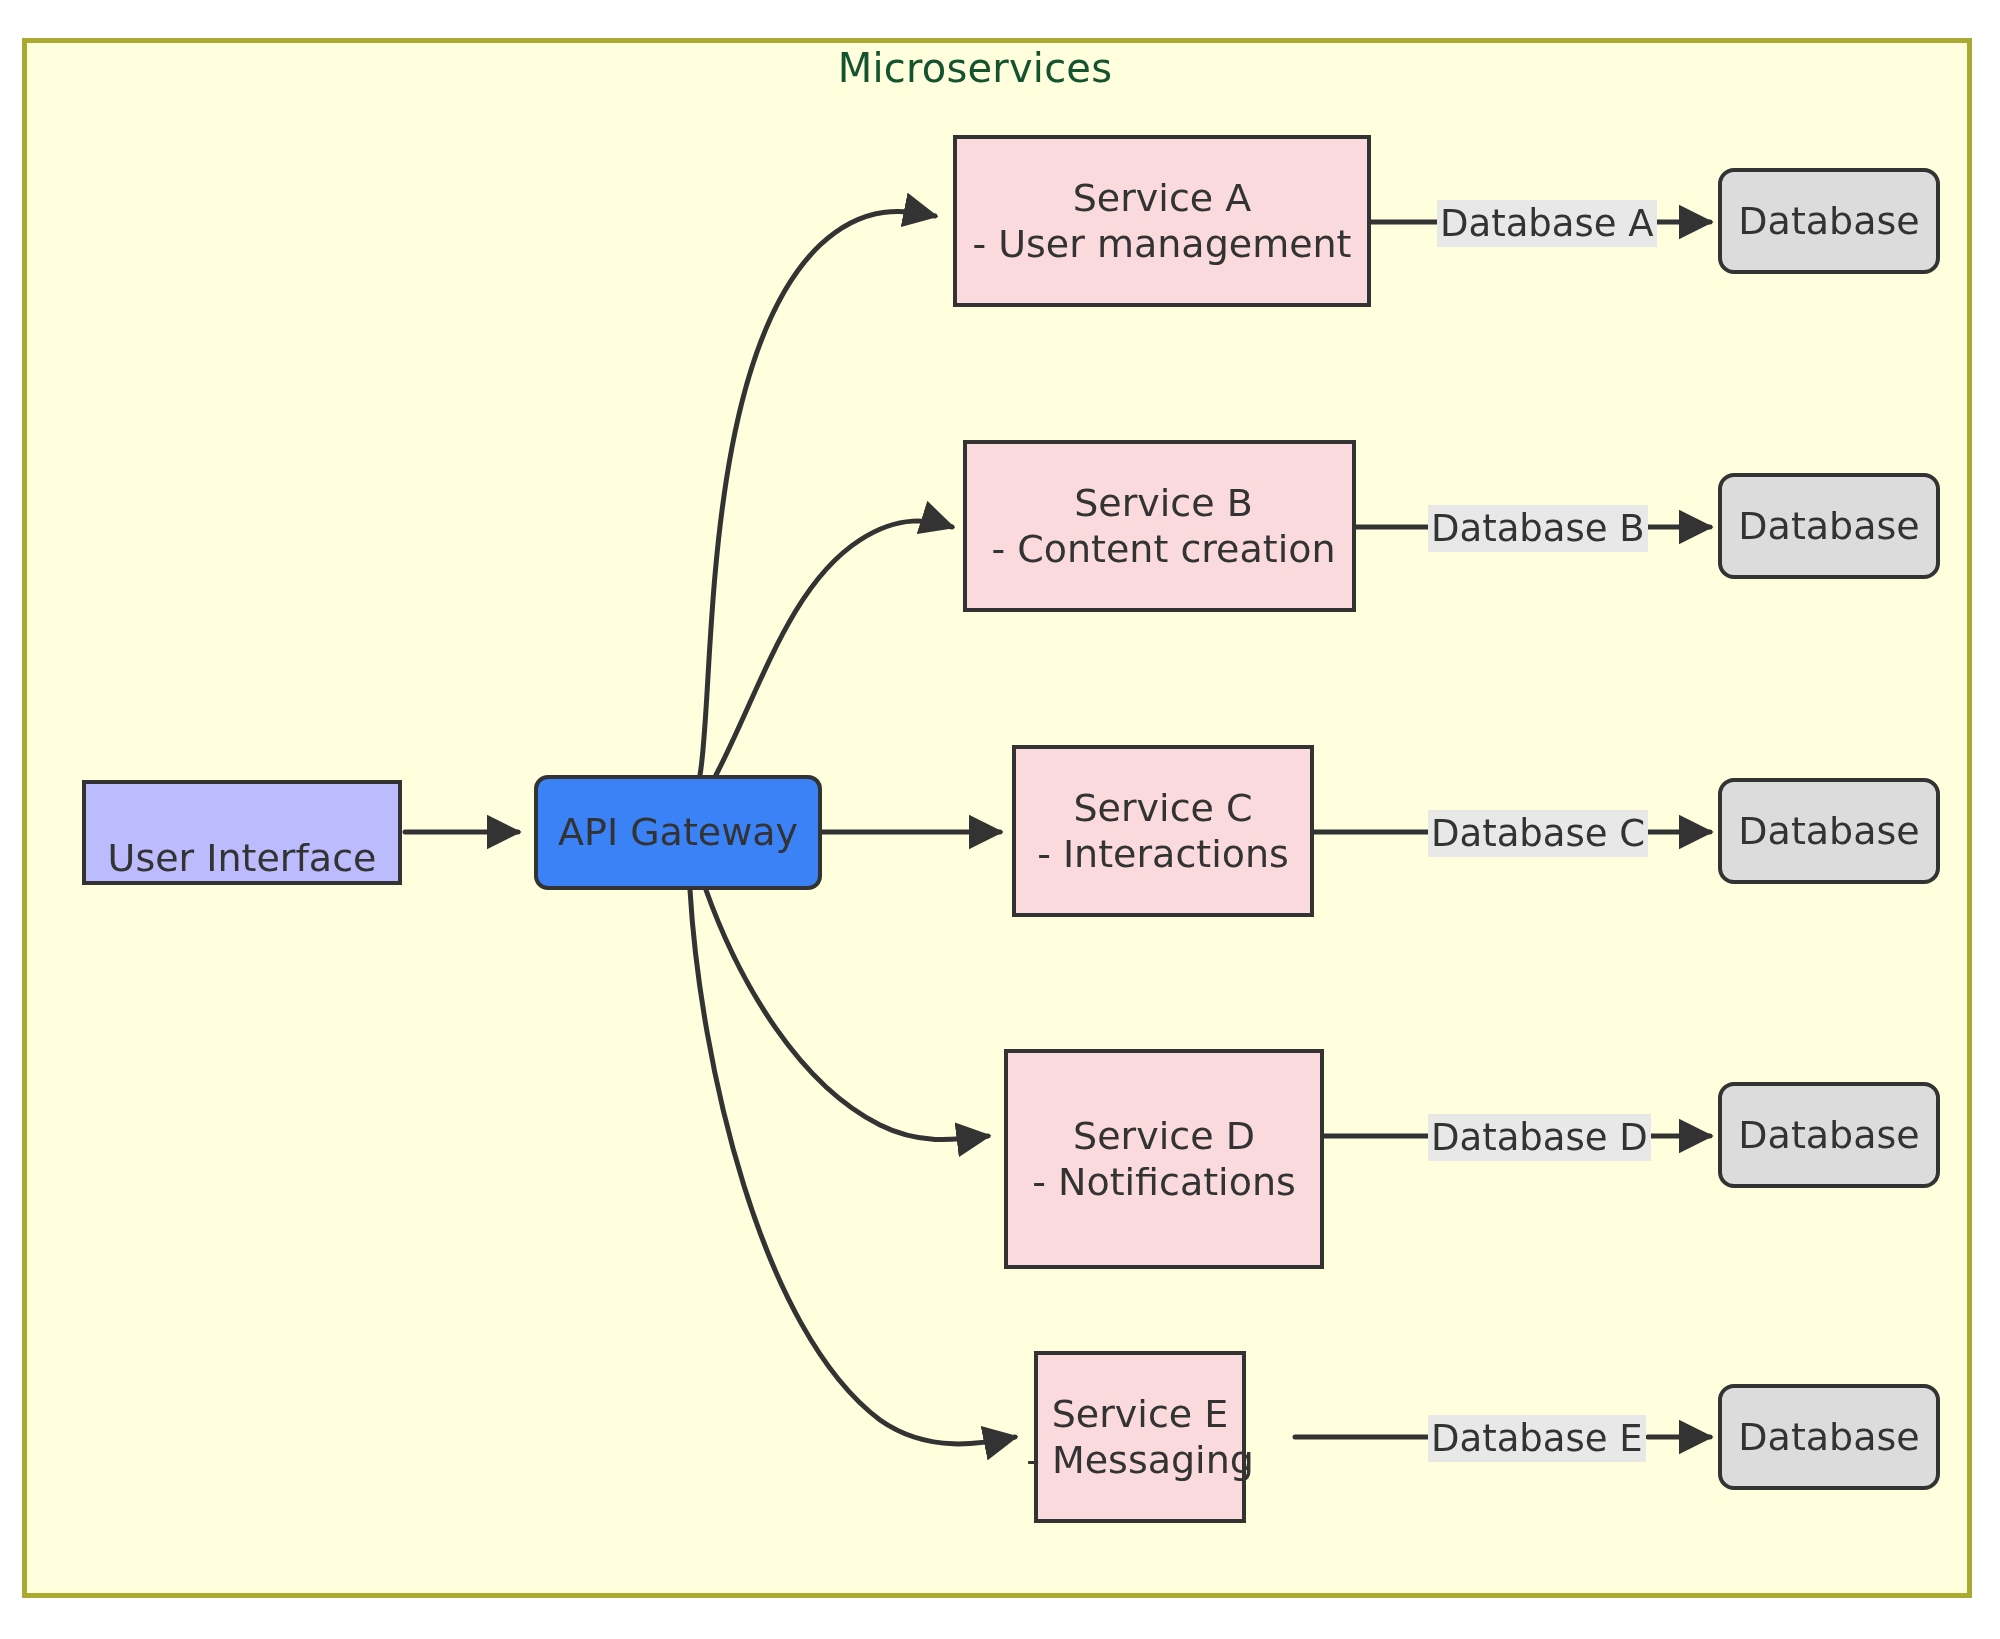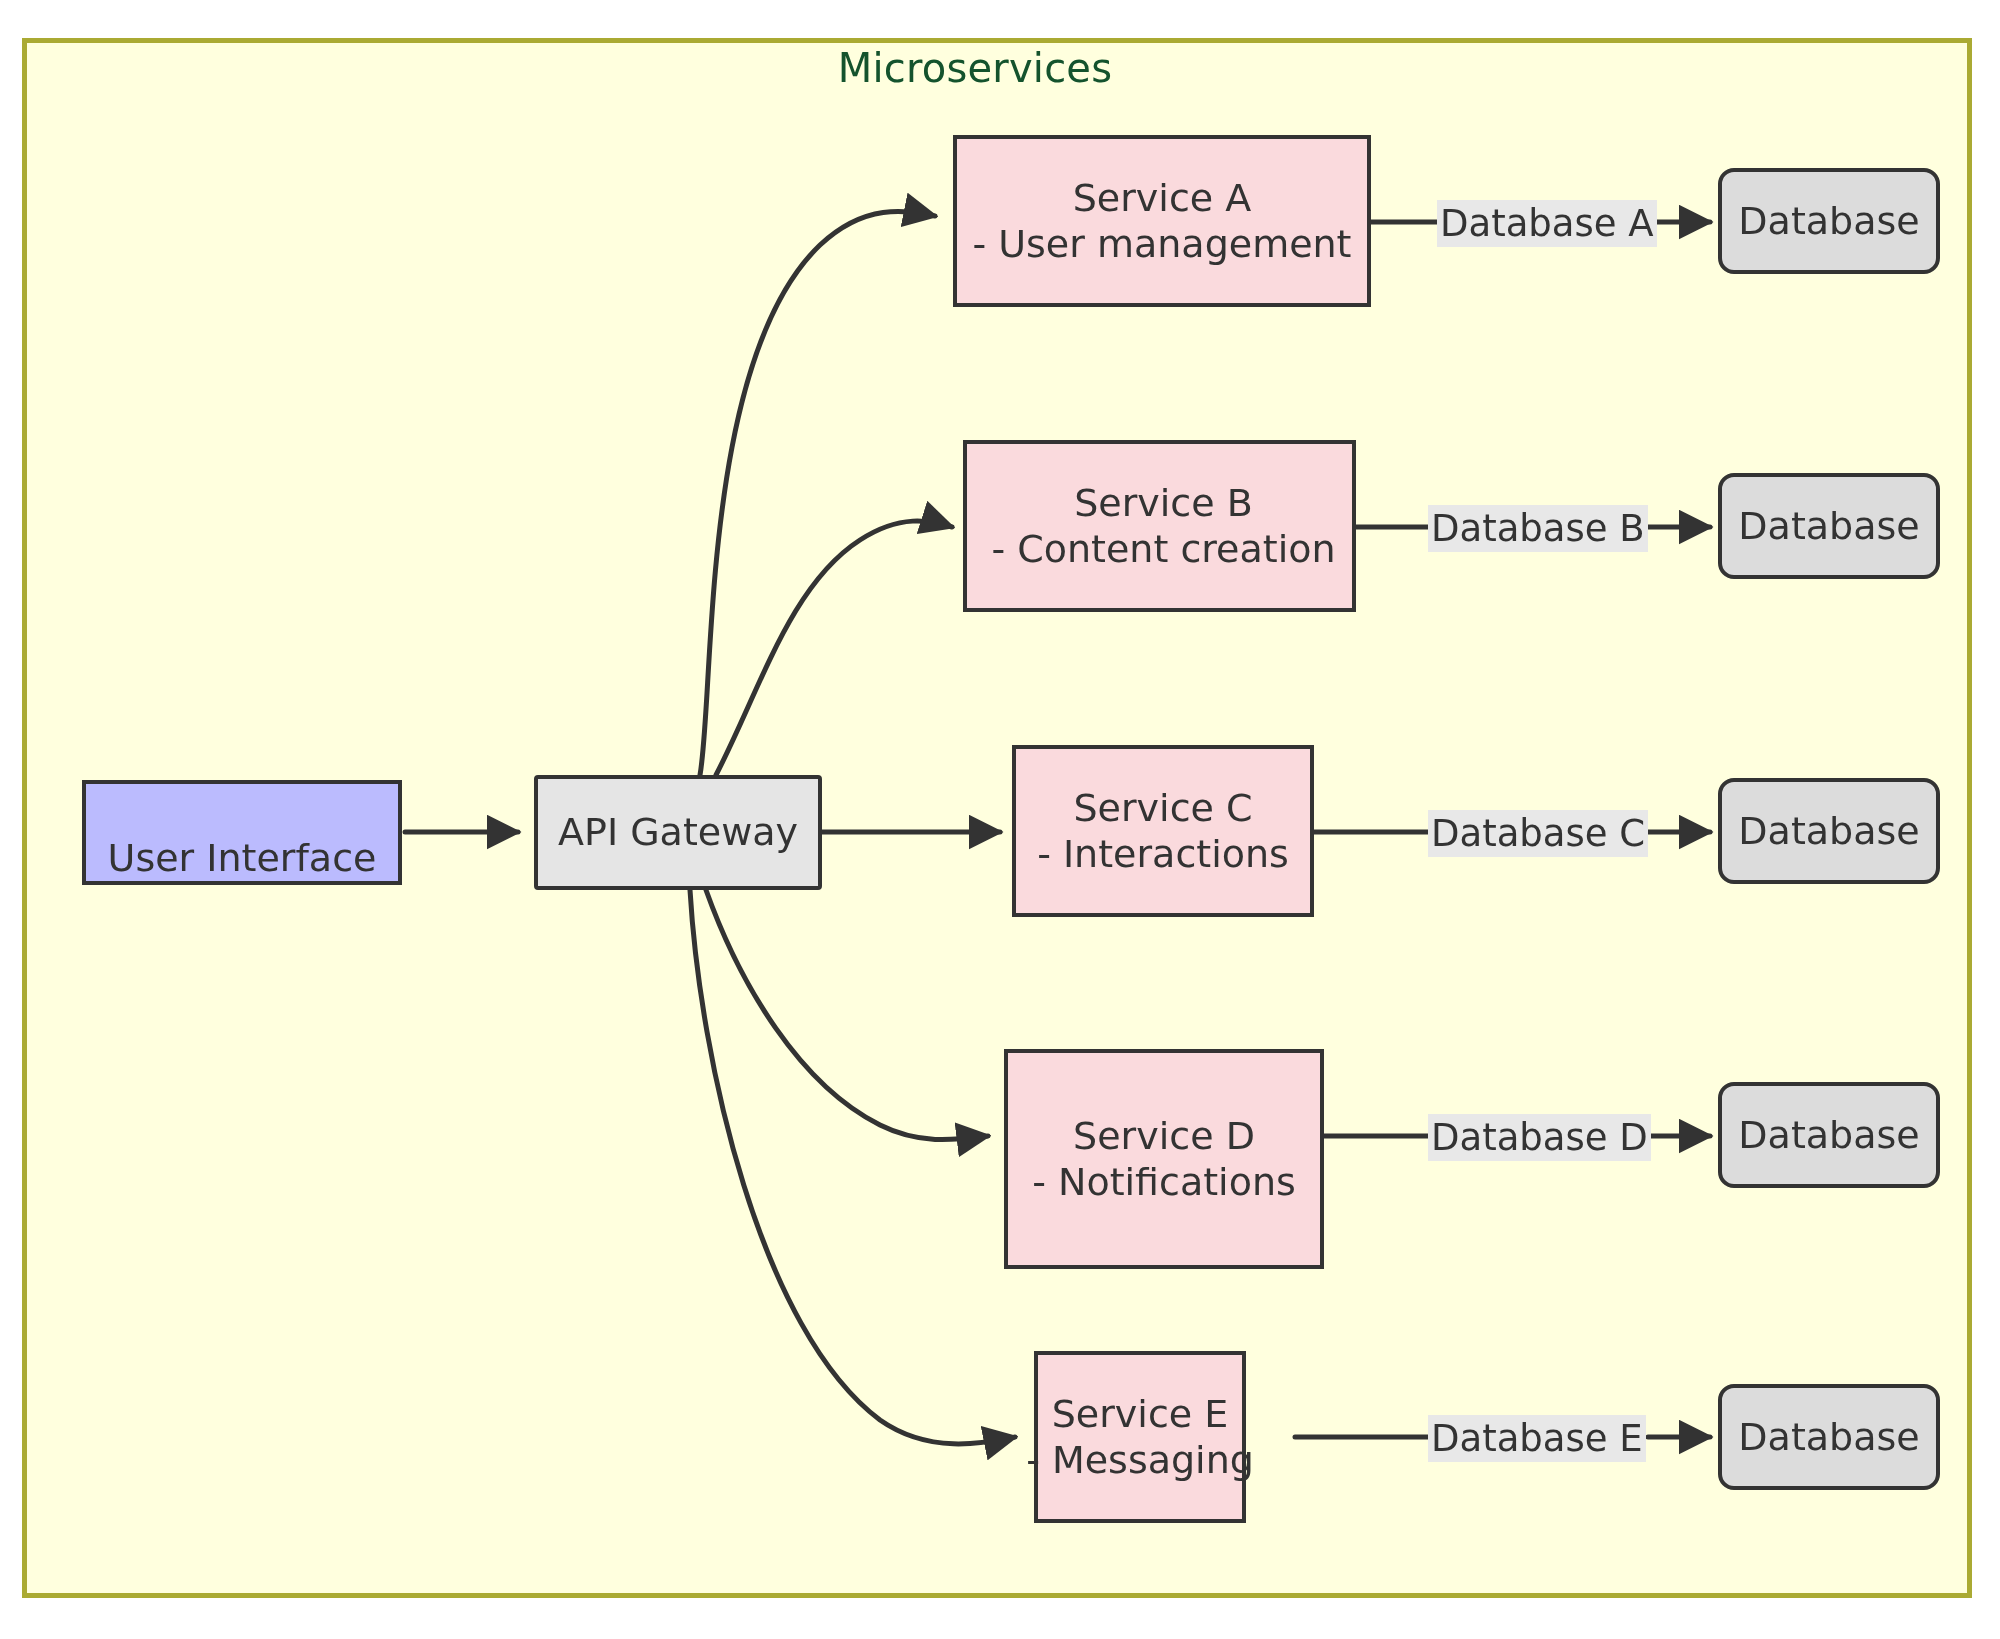--- a/index.html
+++ b/index.html
@@ -63,22 +63,22 @@
     font-size: 38px;
     line-height: 1.22;
     border: 4px solid #333333;
     white-space: nowrap;
   }
   .node-ui {
     background: #bbbbfe;
     border-radius: 0;
   }
   .node-gateway {
-    background: #e5e5e5;
-    border-radius: 4px;
+    background: #3b82f6;
+    border-radius: 14px;
   }
   .node-service {
     background: #fadadd;
     border-radius: 0;
   }
   .node-db {
     background: #dcdcdc;
     border-radius: 16px;
   }
   .node-line {

